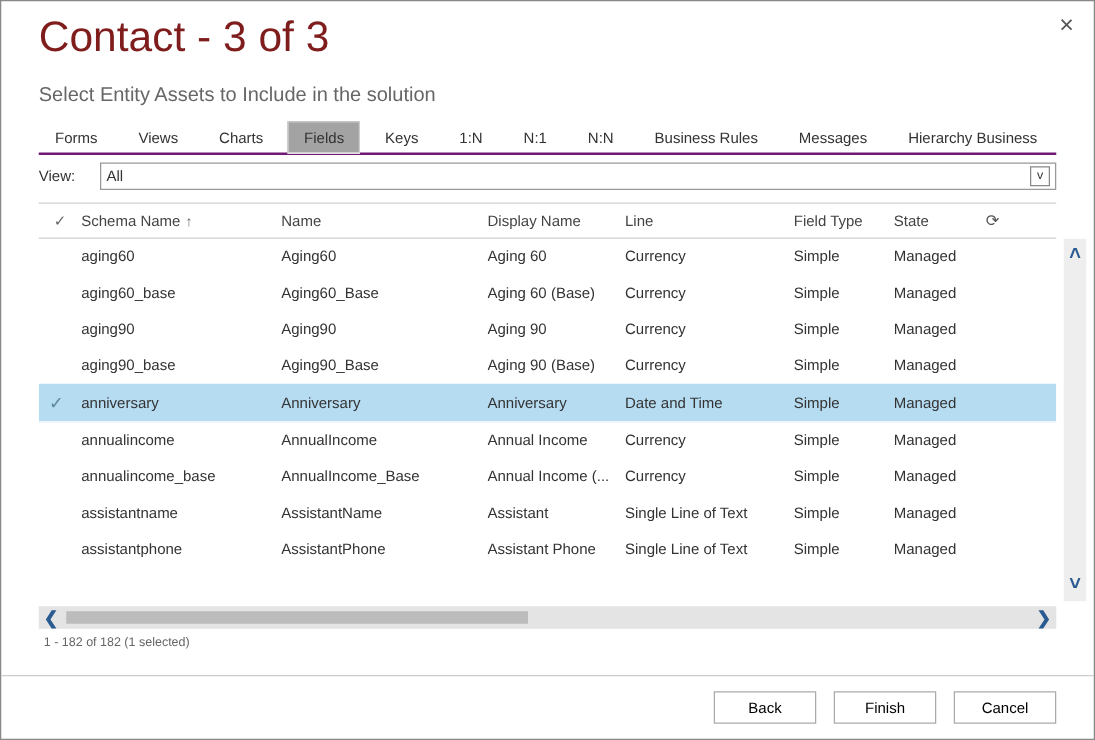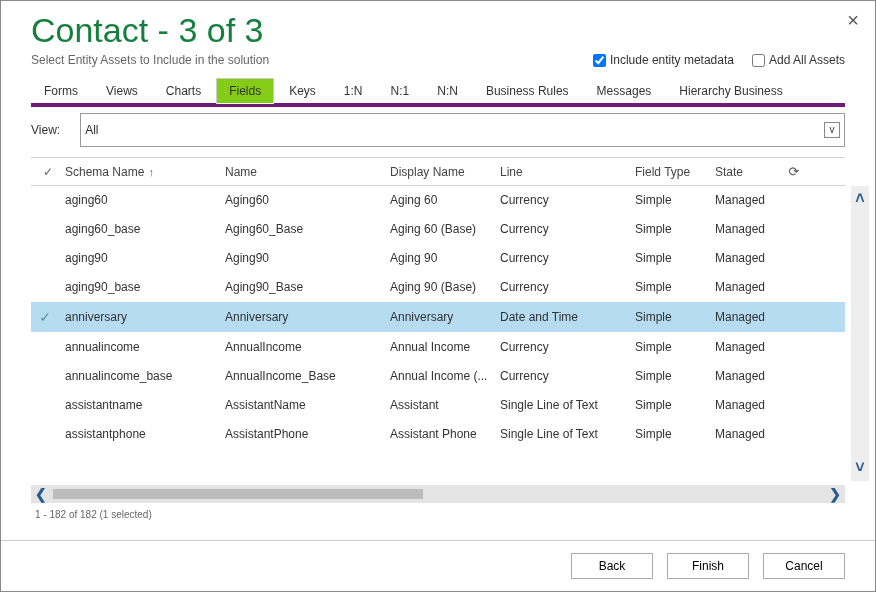--- a/index.html
+++ b/index.html
@@ -29,26 +29,26 @@
     top: 8px; right: 16px;
     font-size: 20px;
     color: #555;
     cursor: pointer;
     font-weight: 300;
   }
   h1 {
     margin: 0;
     font-size: 34px;
     font-weight: 300;
-    color: #15803d;
+    color: #7f1d1d;
   }
   .subtitle {
-    font-size: 12px;
+    font-size: 16px;
     color: #666;
-    margin-top: 3px;
+    margin-top: 18px;
   }
   .topright-opts {
     position: absolute;
     right: 30px;
     bottom: 4px;
     display: flex;
     gap: 18px;
     font-size: 12px;
     align-items: center;
   }
@@ -59,55 +59,56 @@
   .chk input { margin:0; }
   .content {
     flex: 1;
     padding: 6px 30px 0 30px;
     display: flex;
     flex-direction: column;
     min-height: 0;
   }
   .tabs {
     display: flex;
-    border-bottom: 4px solid #701a75;
+    border-bottom: 2px solid #701a75;
+    justify-content: space-between;
   }
   .tab {
     padding: 5px 12px;
     font-size: 12px;
     color: #333;
     border: 1px solid transparent;
     border-bottom: none;
     cursor: pointer;
     margin-right: 2px;
     position: relative;
     top: 1px;
     background: transparent;
   }
   .tab.active {
     border: 1px solid #ccc;
     border-bottom: 1px solid #fff;
-    background: #84cc16;
+    background: #a3a3a3;
   }
   .viewrow {
     display: flex;
     align-items: center;
     margin-top: 6px;
     gap: 20px;
     font-size: 12px;
   }
   .viewrow label { color: #333; }
   .viewrow .select {
     flex: 1;
     height: 22px;
     border: 1px solid #999;
     display: flex;
     align-items: center;
     justify-content: space-between;
-    padding: 16px 4px;
+    padding: 4px 4px;
     background: #fff;
     font-size: 12px;
     cursor: pointer;
   }
   .viewrow .select .caret {
     width: 16px; height: 16px;
     border: 1px solid #888;
     text-align: center;
     line-height: 14px;
     font-size: 10px;
@@ -241,30 +242,20 @@
 </style>
 </head>
 <body>
 
 <div class="dialog">
 
   <div class="header">
     <span class="close-x">×</span>
     <h1>Contact - 3 of 3</h1>
     <div class="subtitle">Select Entity Assets to Include in the solution</div>
-    <div class="topright-opts">
-      <label class="chk">
-        <input type="checkbox" checked="" style="">
-        <span>Include entity metadata</span>
-      </label>
-      <label class="chk">
-        <input type="checkbox" style="">
-        <span>Add All Assets</span>
-      </label>
-    </div>
   </div>
 
   <div class="content">
 
     <div class="tabs" id="tabs">
         <div class="tab">Forms</div>
         <div class="tab">Views</div>
         <div class="tab">Charts</div>
         <div class="tab active">Fields</div>
         <div class="tab">Keys</div>

